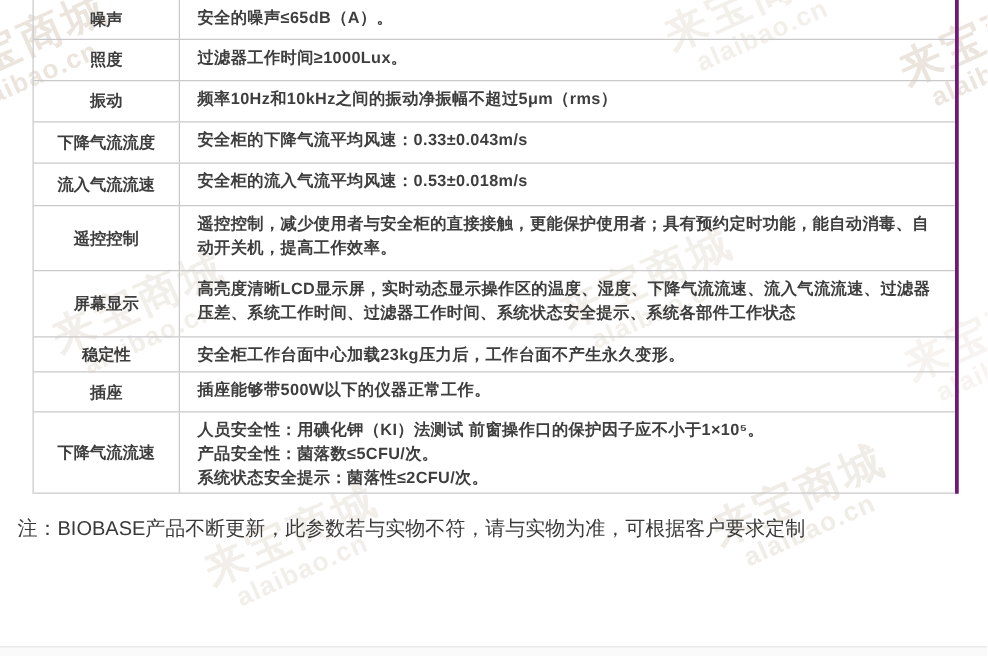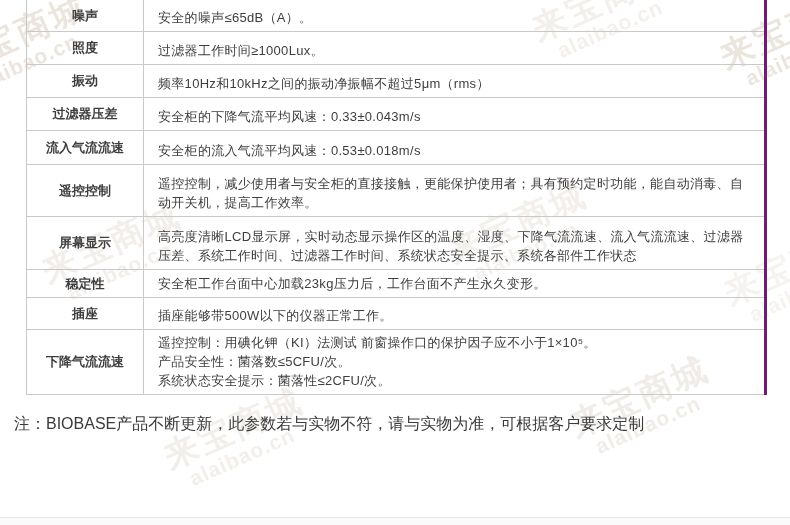--- a/index.html
+++ b/index.html
@@ -66,23 +66,24 @@
     font-size:13px;
     font-weight:bold;
     color:#3e3e3e;
     text-align:center;
     padding:0 4px;
   }
   .spec-content{
     flex:1;
     display:flex;
     flex-direction:column;
-    justify-content:flex-end;
+    justify-content:flex-start;
     padding:4px 10px 4px 14px;
     box-sizing:border-box;
+    font-weight:bold;
   }
   .spec-line{
     font-size:13px;
     line-height:19px;
     color:#3e3e3e;
     letter-spacing:0.3px;
   }
   
   .note{
     position:absolute;
@@ -154,21 +155,21 @@
           <div class="spec-line">过滤器工作时间≥1000Lux。</div>
         </div>
       </div>
       <div class="spec-row" style="height: 33px;">
         <div class="spec-label">振动</div>
         <div class="spec-content">
           <div class="spec-line">频率10Hz和10kHz之间的振动净振幅不超过5μm（rms）</div>
         </div>
       </div>
       <div class="spec-row" style="height: 33px;">
-        <div class="spec-label">过滤器压差</div>
+        <div class="spec-label">下降气流流度</div>
         <div class="spec-content">
           <div class="spec-line">安全柜的下降气流平均风速：0.33±0.043m/s</div>
         </div>
       </div>
       <div class="spec-row" style="height: 34px;">
         <div class="spec-label">流入气流流速</div>
         <div class="spec-content">
           <div class="spec-line">安全柜的流入气流平均风速：0.53±0.018m/s</div>
         </div>
       </div>
@@ -192,21 +193,21 @@
       </div>
       <div class="spec-row" style="height: 32px;">
         <div class="spec-label">插座</div>
         <div class="spec-content">
           <div class="spec-line">插座能够带500W以下的仪器正常工作。</div>
         </div>
       </div>
       <div class="spec-row" style="height: 65px;">
         <div class="spec-label">下降气流流速</div>
         <div class="spec-content">
-          <div class="spec-line">遥控控制：用碘化钾（KI）法测试 前窗操作口的保护因子应不小于1×10⁵。</div>
+          <div class="spec-line">人员安全性：用碘化钾（KI）法测试 前窗操作口的保护因子应不小于1×10⁵。</div>
           <div class="spec-line">产品安全性：菌落数≤5CFU/次。</div>
           <div class="spec-line">系统状态安全提示：菌落性≤2CFU/次。</div>
         </div>
       </div>
     </div>
   <div class="note">注：BIOBASE产品不断更新，此参数若与实物不符，请与实物为准，可根据客户要求定制</div>
   <div class="footer-strip"></div>
 </div>
 
 </body></html>

